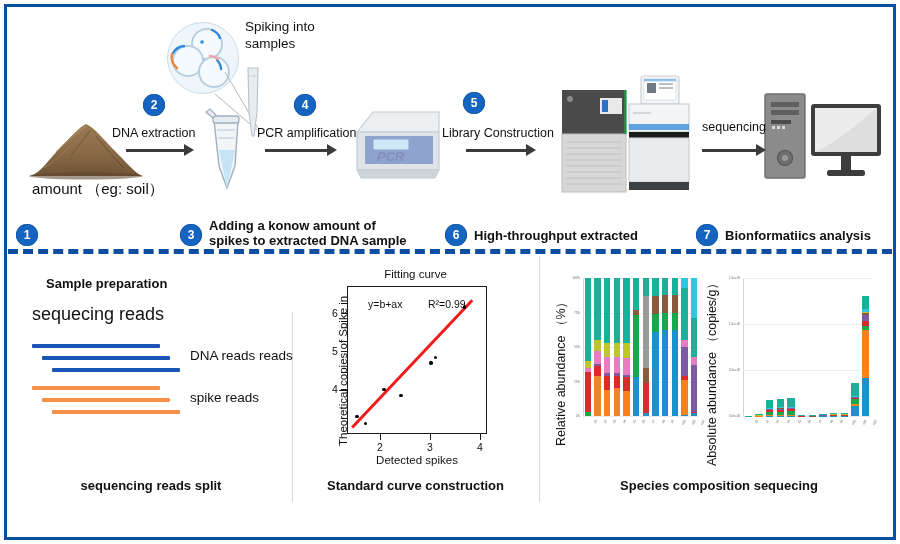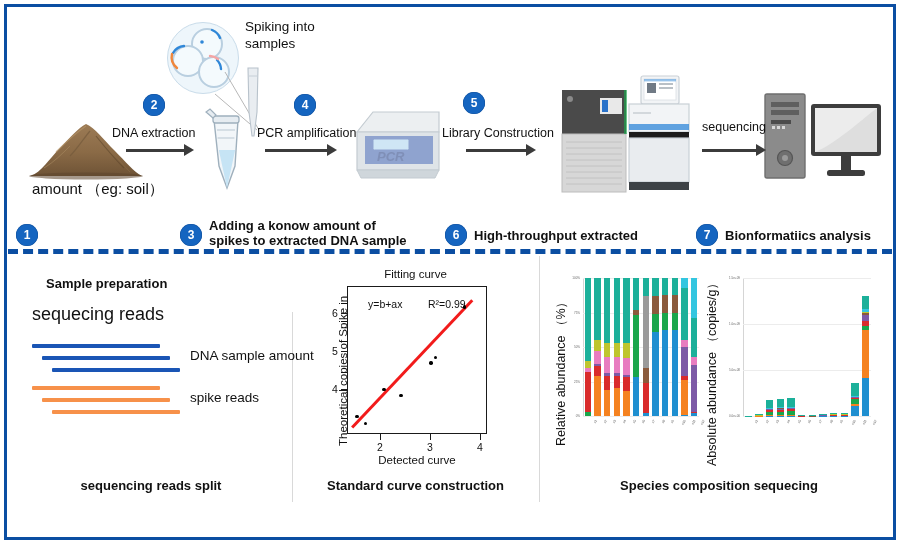--- a/index.html
+++ b/index.html
@@ -216,21 +216,21 @@
 
   <div class="panelline" style="left:292px;top:312px;height:190px;"></div>
   <div class="panelline" style="left:539px;top:256px;height:246px;"></div>
 
   <div class="abs" style="left:10px;top:256px;width:282px;height:246px;">
     <div class="seqtitle" style="left:22px;top:48px;">sequecing reads</div>
 
     <div class="readline" style="left:22px;top:88px;width:128px;background:#1a55b5;"></div>
     <div class="readline" style="left:32px;top:100px;width:128px;background:#1a55b5;"></div>
     <div class="readline" style="left:42px;top:112px;width:128px;background:#1a55b5;"></div>
-    <div class="readlbl" style="left:180px;top:92px;">DNA sample amount</div>
+    <div class="readlbl" style="left:180px;top:92px;">DNA reads reads</div>
 
     <div class="readline" style="left:22px;top:130px;width:128px;background:#f7914a;"></div>
     <div class="readline" style="left:32px;top:142px;width:128px;background:#f7914a;"></div>
     <div class="readline" style="left:42px;top:154px;width:128px;background:#f7914a;"></div>
     <div class="readlbl" style="left:180px;top:134px;">spike reads</div>
 
     <div class="caption" style="left:0px;top:222px;width:282px;">sequencing reads split</div>
   </div>
 
   <div class="abs" style="left:292px;top:256px;width:247px;height:246px;">
@@ -247,21 +247,21 @@
     <div class="tick" style="left:49px;top:57px;width:6px;height:1.4px;background:#1a1a1a;"></div>
     <div class="axlabel" style="left:40px;top:51px;">6</div>
 
     <div class="tick" style="left:88px;top:178px;width:1.4px;height:6px;background:#1a1a1a;"></div>
     <div class="axlabel" style="left:85px;top:185px;">2</div>
     <div class="tick" style="left:138px;top:178px;width:1.4px;height:6px;background:#1a1a1a;"></div>
     <div class="axlabel" style="left:135px;top:185px;">3</div>
     <div class="tick" style="left:188px;top:178px;width:1.4px;height:6px;background:#1a1a1a;"></div>
     <div class="axlabel" style="left:185px;top:185px;">4</div>
 
-    <div class="axlabel" style="left:55px;top:198px;width:140px;text-align:center;font-size:11.5px;">Detected curve</div>
+    <div class="axlabel" style="left:55px;top:198px;width:140px;text-align:center;font-size:11.5px;">Detected spikes</div>
 
     <div class="eqn" style="left:76px;top:42px;">y=b+ax</div>
     <div class="eqn" style="left:136px;top:42px;">R²=0.99</div>
 
     <div class="abs" id="scatter-layer" style="left:55px;top:30px;width:140px;height:148px;overflow:hidden;">
         <div class="fitline" style="left: 5px; top: 140.41px; width: 174.819px; transform: rotate(-46.6522deg); background: rgb(242, 27, 27);"></div>
         <div class="dot" style="left: 8.3px; top: 128.844px;"></div>
         <div class="dot" style="left: 16.8px; top: 136.054px;"></div>
         <div class="dot" style="left: 35.3px; top: 101.521px;"></div>
         <div class="dot" style="left: 52.3px; top: 107.592px;"></div>

